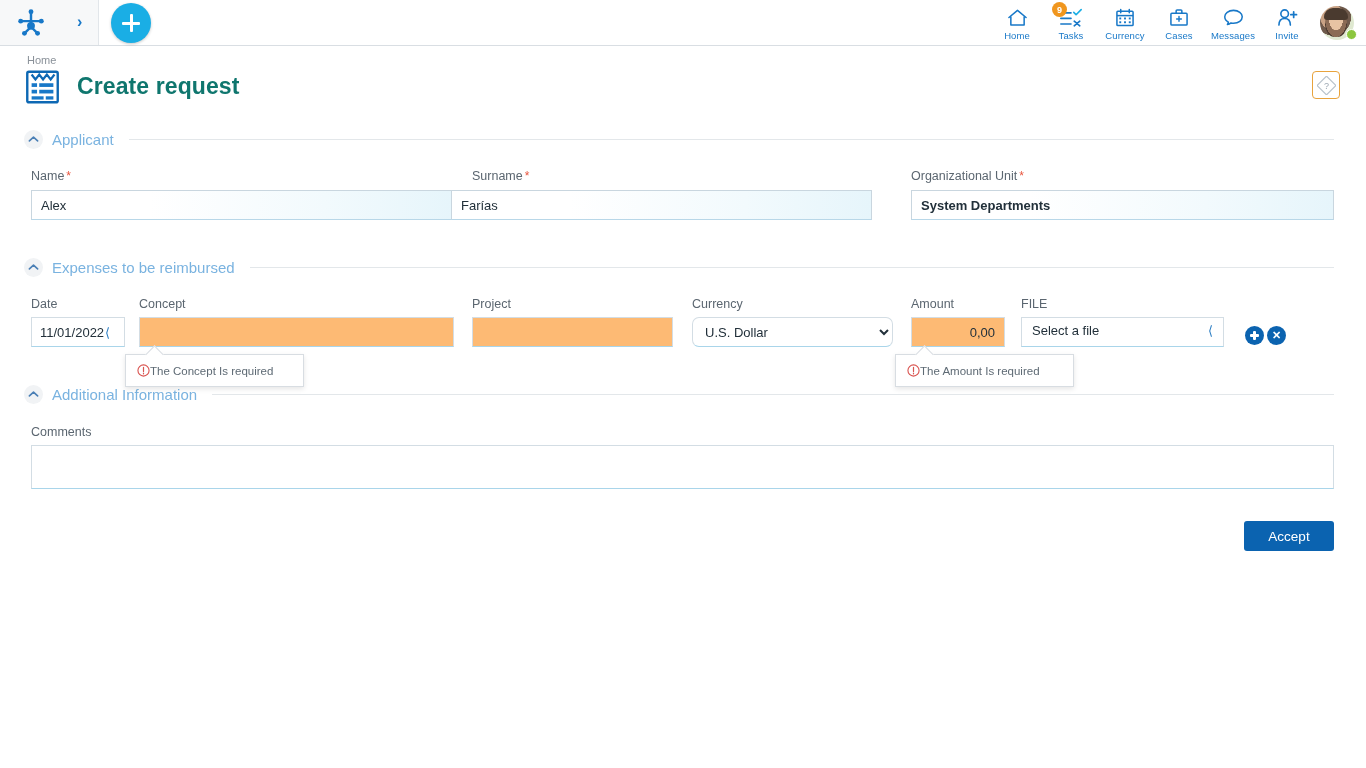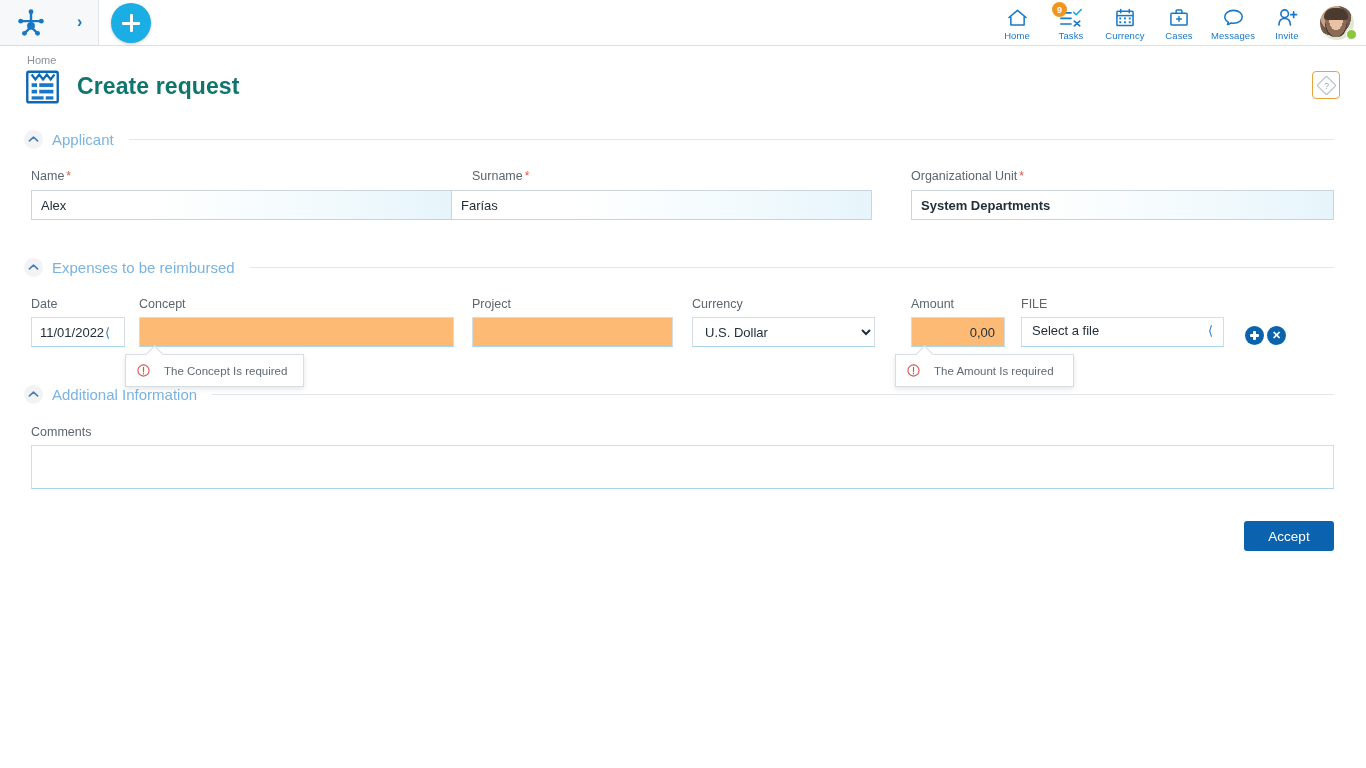--- a/index.html
+++ b/index.html
@@ -224,21 +224,21 @@
     cursor: pointer;
   }
 
   
   .tooltip {
     position: absolute;
     background: #fff;
     border: 1px solid #d8dde2;
     box-shadow: 0 2px 5px rgba(0,0,0,.10);
     padding: 9px 14px 9px 11px;
-    display: flex; align-items: center; gap: 14px;
+    display: flex; align-items: center; gap: 0;
     font-size: 11.5px; color: #5e6a74;
     z-index: 20;
   }
   .tooltip::before {
     content: ""; position: absolute; top: -7px; left: 22px;
     width: 12px; height: 12px; background: #fff;
     border-left: 1px solid #d8dde2; border-top: 1px solid #d8dde2;
     transform: rotate(45deg);
   }
   .warn-ic { flex: 0 0 auto; }
@@ -418,21 +418,21 @@
   <span class="caret">⟨</span>
 </div>
 
 <label class="field-label" style="left:139px; top:297px;">Concept</label>
 <input class="inp plain" style="left: 139px; top: 317px; width: 315px;" value="">
 
 <label class="field-label" style="left:472px; top:297px;">Project</label>
 <input class="inp plain" style="left: 472px; top: 317px; width: 201px;" value="">
 
 <label class="field-label" style="left:692px; top:297px;">Currency</label>
-<select class="sel" style="left:692px; top:317px; width:183px;">
+<select class="sel" style="left:692px; top:317px; width:201px;border-radius:7px;">
   <option>U.S. Dollar</option>
 </select>
 
 <label class="field-label" style="left:911px; top:297px;">Amount</label>
 <input class="inp plain right" style="left: 911px; top: 317px; width: 94px;" value="0,00">
 
 <label class="field-label" style="left:1021px; top:297px;">FILE</label>
 <div class="filebox" style="left:1021px; top:317px; width:203px;">
   <span>Select a file</span>
   <span class="caret">⟨</span>

